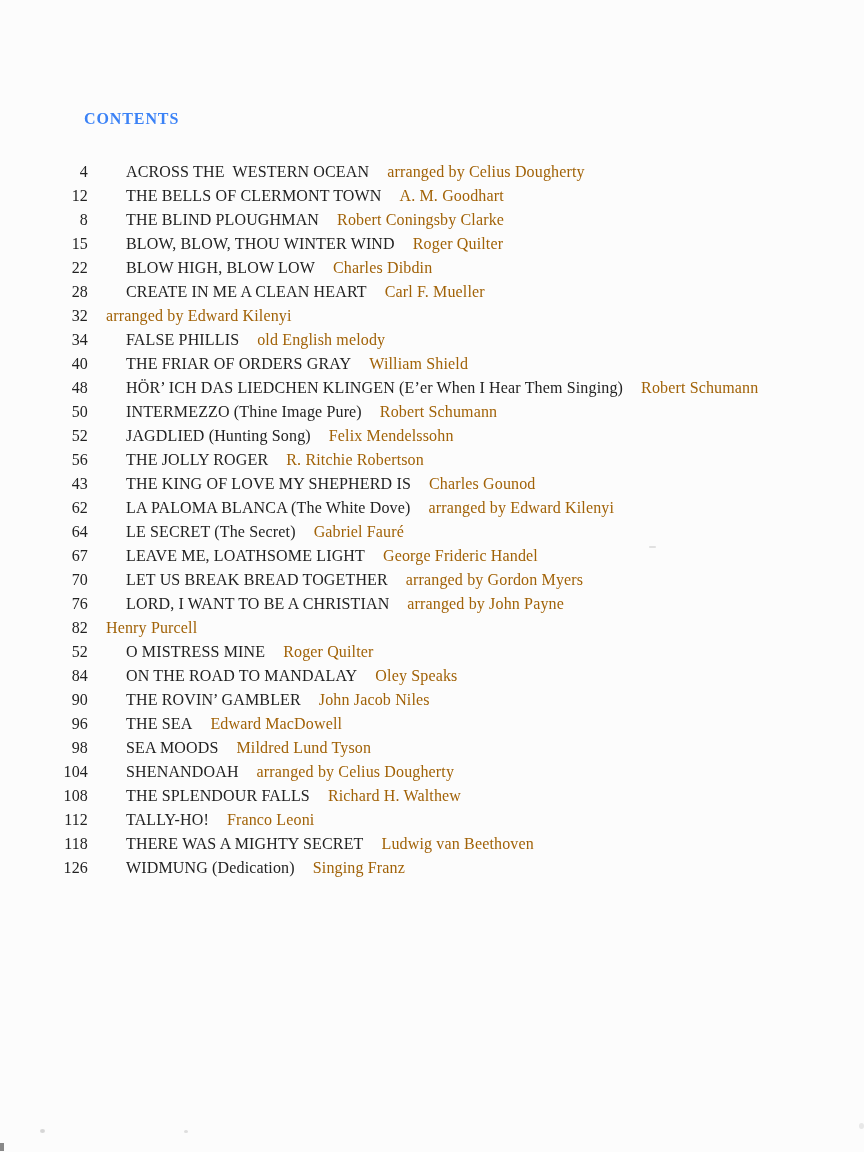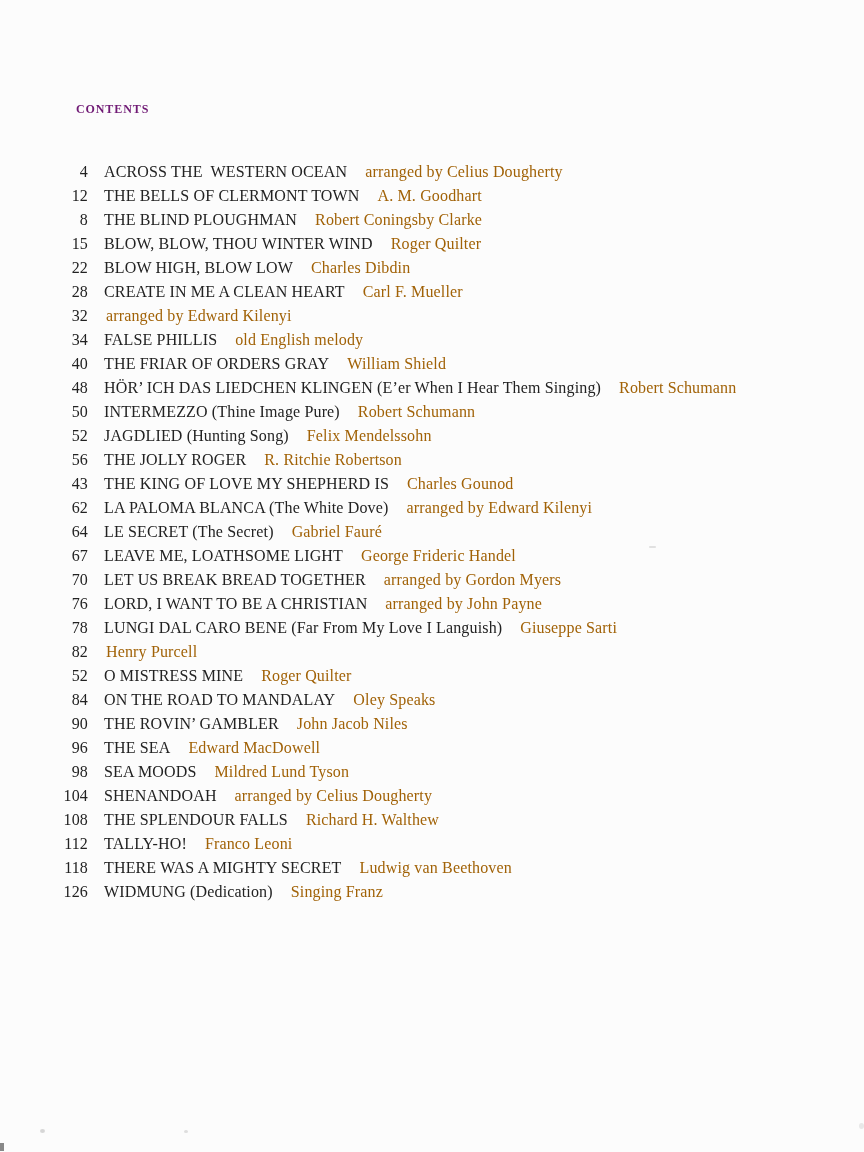--- a/index.html
+++ b/index.html
@@ -12,46 +12,46 @@
   }
   .page{
     position:relative;
     width:864px;height:1152px;
     background:#fcfcfc;
     overflow:hidden;
   }
   .heading{
     position:absolute;
     left:68px;top:94px;
-    margin:8px;
-    font-size:12px;
+    margin:16px;
+    font-size:16px;
     font-weight:bold;
     letter-spacing:0.9px;
-    color:#701a75;
+    color:#3b82f6;
   }
   .toc{
     position:absolute;
     left:48px;top:160px;
     width:790px;
     font-size:16px;
     line-height:24px;
     letter-spacing:0.15px;
   }
   .row{
     display:flex;
     white-space:pre;            
   }
   .num{
     flex:none;
     width:40px;
     text-align:right;
     color:#222;
   }
   .t{
-    margin-left:16px;           
+    margin-left:38px;           
     color:#222;
   }
   .credit{
     margin-left:18px;           
     color:#a16207;
   }
   
   .speck{position:absolute;background:#8f8f8f;border-radius:50%;}
   .sp1{left:40px;top:1129px;width:5px;height:4px;opacity:.35;}
   .sp2{left:184px;top:1130px;width:4px;height:3px;opacity:.28;}
@@ -172,25 +172,20 @@
     <span class="t">LET US BREAK BREAD TOGETHER</span>
     <span class="credit">arranged by Gordon Myers</span>
   </div>
 
   <div class="row">
     <span class="num">76</span>
     <span class="t">LORD, I WANT TO BE A CHRISTIAN</span>
     <span class="credit">arranged by John Payne</span>
   </div>
 
-  <div class="row">
-    <span class="num">78</span>
-    <span class="t">LUNGI DAL CARO BENE (Far From My Love I Languish)</span>
-    <span class="credit">Giuseppe Sarti</span>
-  </div>
 
   <div class="row">
     <span class="num">82</span>
     <span class="credit">Henry Purcell</span>
   </div>
 
   <div class="row">
     <span class="num">52</span>
     <span class="t">O MISTRESS MINE</span>
     <span class="credit">Roger Quilter</span>

